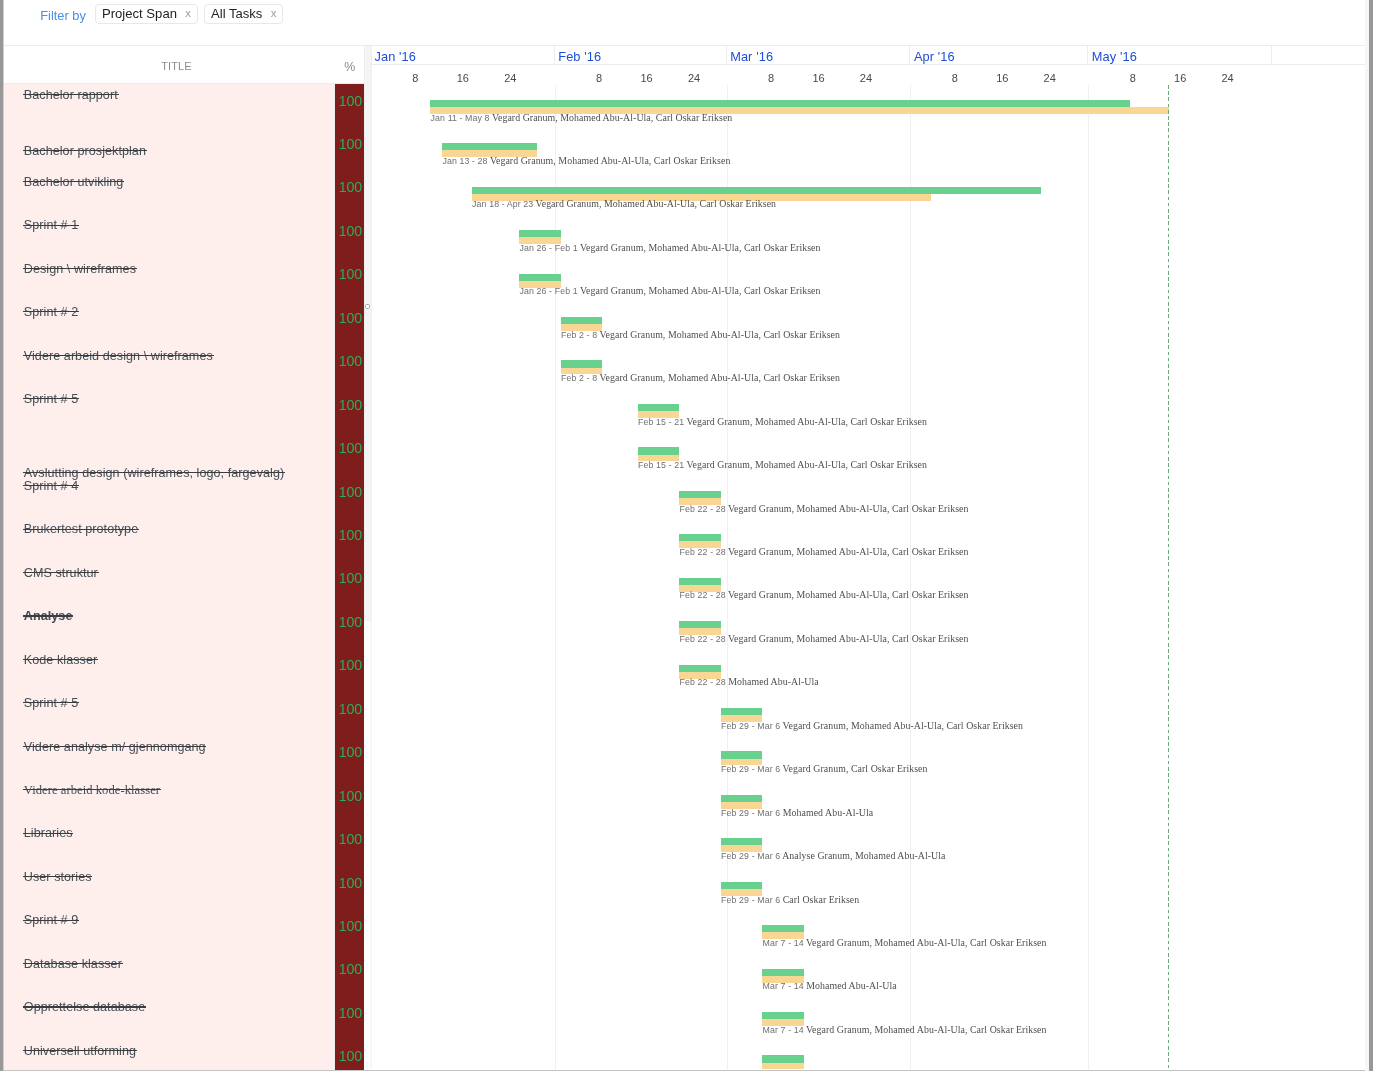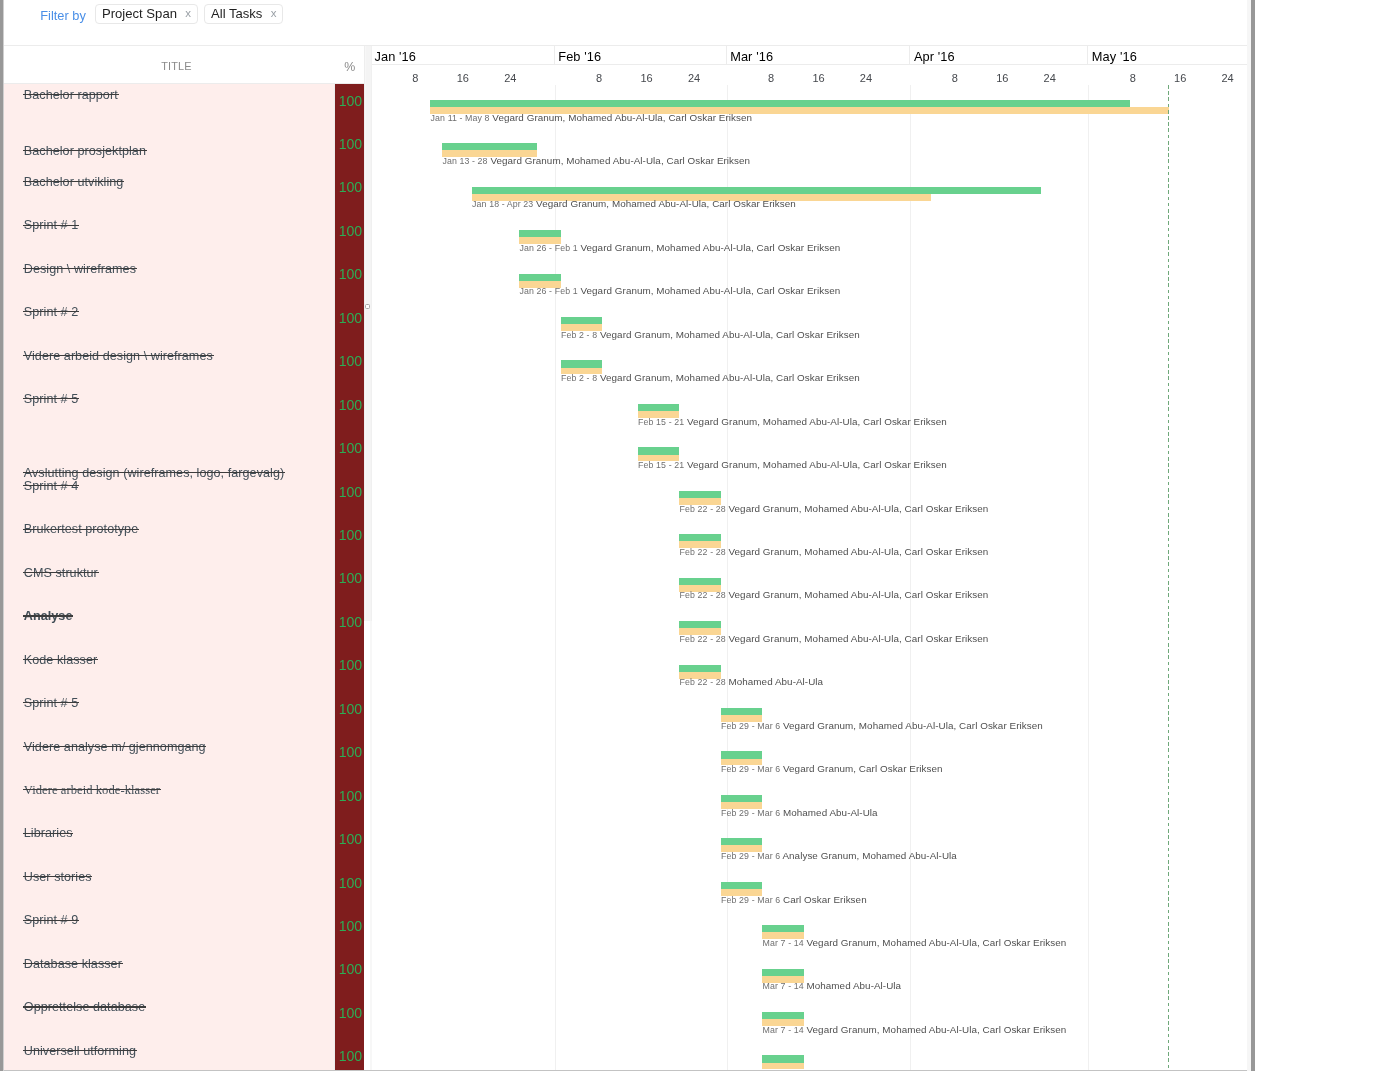--- a/index.html
+++ b/index.html
@@ -1,20 +1,20 @@
 <!DOCTYPE html>
 <html><head>
 <meta charset="utf-8">
 <title>Gantt Chart</title>
 <style>
   html,body{margin:0;padding:0;background:#fff;}
   body{width:1373px;height:1071px;overflow:hidden;
        font-family:"Liberation Sans", sans-serif;
        -webkit-font-smoothing:antialiased;}
-  .app{position:absolute;left:0;top:0;width:1255px;height:1071px;overflow:hidden;background:#fff;}
+  .app{position:absolute;left:0;top:0;width:1373px;height:1071px;overflow:hidden;background:#fff;}
 
   
   .winedge{position:absolute;left:0;top:0;width:3px;height:1071px;background:#989898;}
   .winedge2{position:absolute;left:3px;top:0;width:1.3px;height:1071px;background:#cfcfcf;}
 
   
   .vscroll{position:absolute;right:0;top:0;width:8px;height:1071px;background:#fff;}
   .vscroll .track{position:absolute;left:0;top:0;width:4px;height:1071px;background:#f6f6f6;}
   .vscroll .thumb{position:absolute;right:0;top:0;width:4px;height:1071px;background:#989898;}
 
@@ -61,31 +61,31 @@
   .splitter .track .hl{position:absolute;left:1.2px;top:0;width:4.6px;height:100%;background:#f4f4f4;}
   .splitter .edge{position:absolute;left:6px;top:0;width:2px;bottom:0;background:#f7f7f7;}
   .splitter .grip{position:absolute;left:0.4px;top:257.9px;width:5.6px;height:5.2px;
             border:1.2px solid #a6a6a6;border-radius:1.5px;background:#fff;box-sizing:border-box;}
   .splitter .grip i{position:absolute;width:0.8px;height:0.8px;background:#ffffff;}
 
   
   .chartpane{position:absolute;left:368px;top:1px;right:0;bottom:0;overflow:hidden;background:#fff;}
   .monthhdr{position:absolute;left:0;top:0;right:0;height:19px;}
   .mcell{position:absolute;top:0;height:19px;border-right:1px solid #ececec;box-sizing:border-box;}
-  .mcell span{position:absolute;left:3.5px;top:2.8px;font-size:12.8px;color:#000000;letter-spacing:.1px;}
+  .mcell span{position:absolute;left:3.5px;top:2.8px;font-size:12.8px;color:#1d4ed8;letter-spacing:.1px;}
   .mline{position:absolute;left:0;top:18px;right:0;height:1px;background:#ececec;}
   .dayhdr{position:absolute;left:0;top:19px;right:0;height:20px;}
   .dtick{position:absolute;top:6.5px;font-size:11px;color:#45484d;text-align:center;width:24px;margin-left:-12px;}
   .chartbody{position:absolute;left:0;top:39px;right:0;bottom:0;}
   .vgrid{position:absolute;top:0;bottom:0;width:1px;background:#f0f0f0;}
   .bar-g{position:absolute;height:7.2px;background:#68d18e;}
   .bar-y{position:absolute;height:6.8px;background:#fad694;}
   .barlabel{position:absolute;height:14px;white-space:nowrap;font-size:10px;color:#5c5c5c;line-height:14px;}
   .barlabel .rng{font-size:8.8px;color:#6f6f6f;letter-spacing:.1px;}
-  .barlabel .ppl{font-size:9.85px;color:#4f4f4f;letter-spacing:.06px;}
+  .barlabel .ppl{font-size:9.85px;color:#4f4f4f;letter-spacing:.06px;font-family:Liberation Serif, serif;}
   .todayline{position:absolute;top:0;bottom:0;width:1.15px;
       background:repeating-linear-gradient(to bottom,#6fa87a 0px,#6fa87a 3.7px,rgba(255,255,255,0) 3.7px,rgba(255,255,255,0) 6.2px);}
 </style>
 </head>
 <body>
 
 <div class="app">
 
   <div class="winedge"></div>
   <div class="winedge2"></div>

